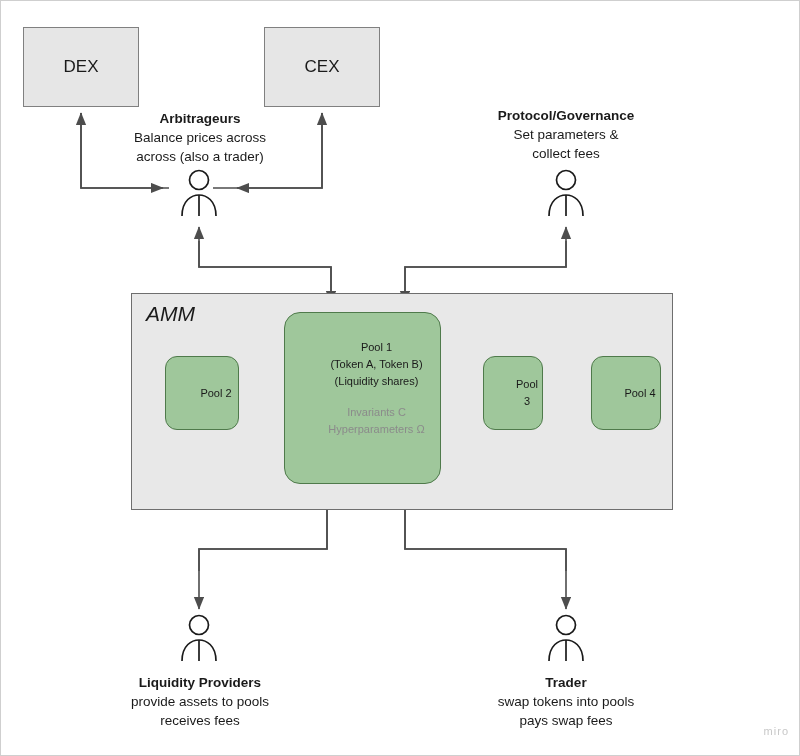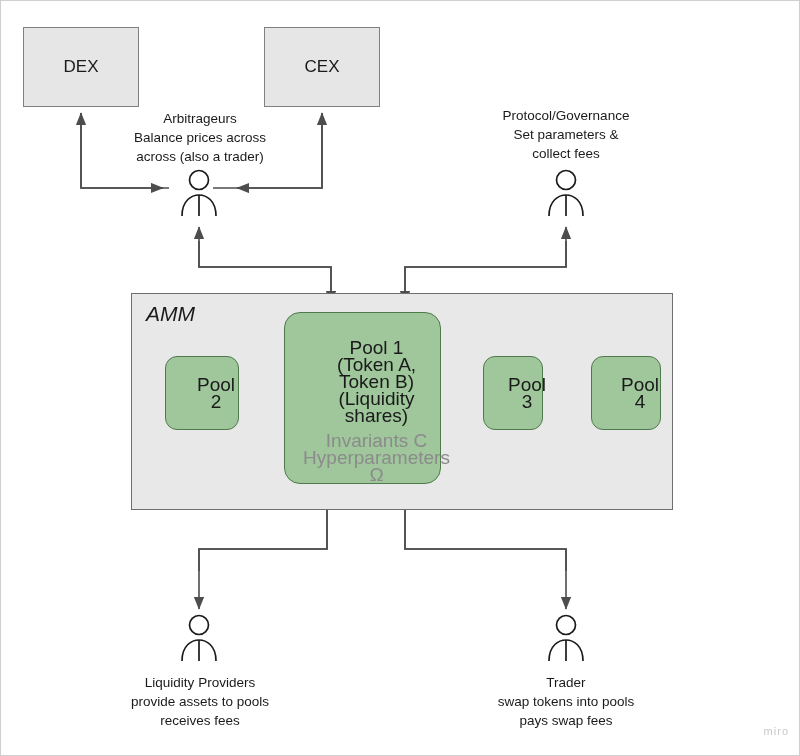--- a/index.html
+++ b/index.html
@@ -70,21 +70,21 @@
     position: absolute;
     background: #9fc79b;
     border: 1px solid #4f7a4b;
     border-radius: 12px;
     box-sizing: border-box;
     display: flex;
     flex-direction: column;
     align-items: center;
     justify-content: center;
     text-align: center;
-    font-size: 19px;
+    font-size: 11px;
     line-height: 17px;
     color: #1a1a1a;
     padding-left: 28px;
   }
   #pool-2 { left: 164px; top: 355px; width: 74px; height: 74px; }
   #pool-3 { left: 482px; top: 355px; width: 60px; height: 74px; }
   #pool-4 { left: 590px; top: 355px; width: 70px; height: 74px; }
 
   #pool-1 {
     left: 283px;
@@ -114,21 +114,21 @@
 
   
   .label-block {
     position: absolute;
     text-align: center;
     font-size: 13.5px;
     line-height: 19px;
     color: #1a1a1a;
   }
   .label-block .title {
-    font-weight: normal;
+    font-weight: bold;
     display: block;
   }
   .label-block .line { display: block; }
 
   #label-arb   { left: 104px; top: 108px; width: 190px; }
   #label-gov   { left: 470px; top: 105px; width: 190px; }
   #label-lp    { left: 104px; top: 672px; width: 190px; }
   #label-trader{ left: 470px; top: 672px; width: 190px; }
 
   #watermark {

